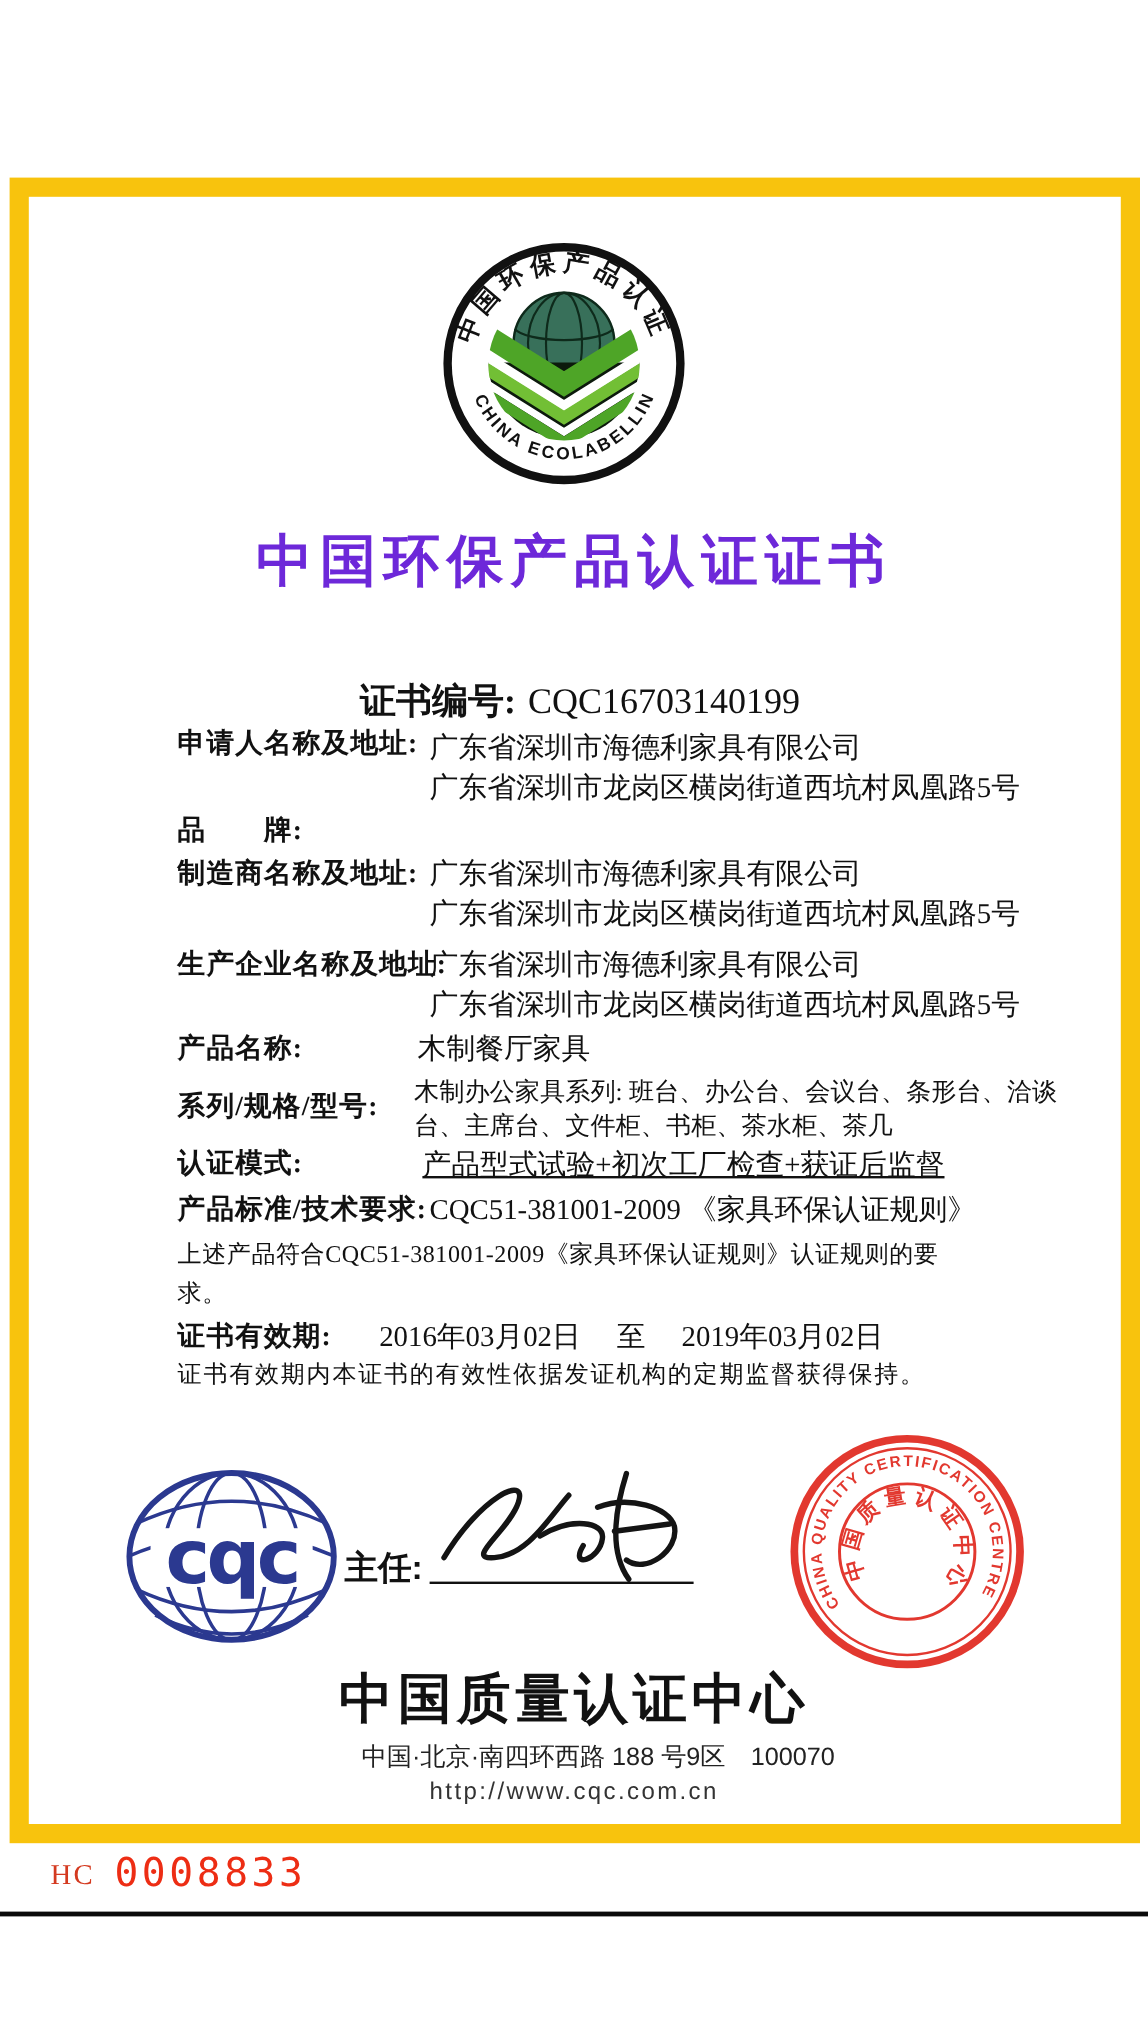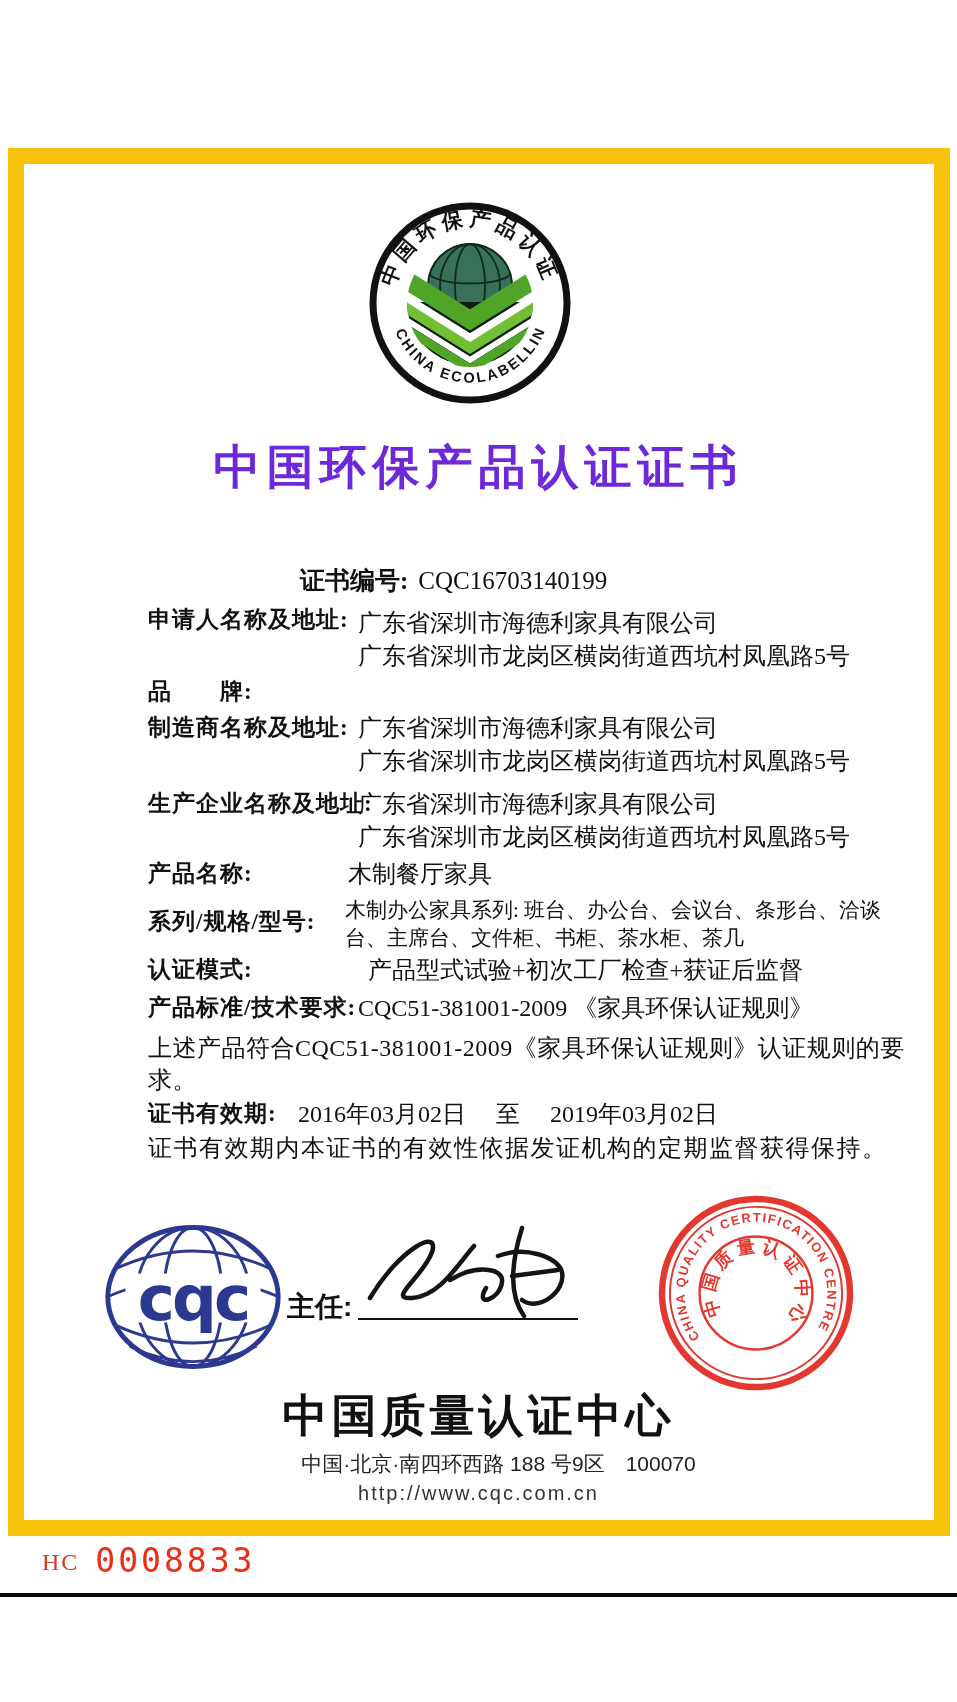--- a/index.html
+++ b/index.html
@@ -3,26 +3,26 @@
 <meta charset="utf-8">
 <style>
   html,body{margin:0;padding:0;background:#fff;}
   .page{position:relative;width:957px;height:1702px;background:#ffffff;overflow:hidden;
         font-family:"Liberation Serif","DejaVu Serif",serif;color:#111;}
   .frame{position:absolute;left:8px;top:148px;width:942px;height:1388px;
          border:16px solid #F8C30D;box-sizing:border-box;}
   .abs{position:absolute;}
   .title{left:0;right:0;top:436px;text-align:center;font-size:47px;font-weight:700;
          letter-spacing:6px;font-family:"Liberation Sans","DejaVu Sans",sans-serif;color:#6d28d9;}
-  .certno{left:300px;top:564px;font-size:25px;font-weight:700;}
+  .certno{left:300px;top:564px;font-size:30px;font-weight:700;}
   .certno .num{font-weight:400;font-family:"Liberation Serif",serif;padding-left:10px;}
   .flabel{left:148px;font-size:23px;font-weight:700;letter-spacing:1px;white-space:nowrap;}
   .fvalue{left:358px;font-size:24px;white-space:nowrap;}
   .fvalue.small{font-size:21px;}
-  .para{left:148px;font-size:24px;letter-spacing:.5px;white-space:nowrap;}
+  .para{left:148px;font-size:20px;letter-spacing:.5px;white-space:nowrap;}
   .sig-label{left:287px;top:1288px;font-size:28px;font-weight:700;
              font-family:"Liberation Sans",sans-serif;}
   .sig-line{left:358px;top:1318px;width:220px;height:2px;background:#111;}
   .org{left:0;right:0;top:1386px;text-align:center;font-size:45px;font-weight:700;
        letter-spacing:4px;font-family:"Liberation Sans","DejaVu Sans",sans-serif;}
   .addr{left:0;right:0;top:1450px;text-align:center;font-size:21px;
         font-family:"Liberation Sans",sans-serif;color:#222;padding-left:40px;}
   .url{left:0;right:0;top:1482px;text-align:center;font-size:20px;letter-spacing:2px;
        font-family:"Liberation Sans",sans-serif;color:#333;}
   .serial{left:42px;top:1541px;color:#E8301C;white-space:nowrap;}
@@ -94,30 +94,30 @@
   <div class="abs fvalue" style="top:821px;">广东省深圳市龙岗区横岗街道西坑村凤凰路5号</div>
 
   <div class="abs flabel" style="top:858px;">产品名称:</div>
   <div class="abs fvalue" style="top:858px;left:348px;">木制餐厅家具</div>
 
   <div class="abs flabel" style="top:906px;">系列/规格/型号:</div>
   <div class="abs fvalue small" style="top:896px;left:345px;">木制办公家具系列: 班台、办公台、会议台、条形台、洽谈</div>
   <div class="abs fvalue small" style="top:924px;left:345px;">台、主席台、文件柜、书柜、茶水柜、茶几</div>
 
   <div class="abs flabel" style="top:954px;">认证模式:</div>
-  <div class="abs fvalue" style="top:954px;left:368px;">产品型式试验+初次工厂检查+获证后监督</div>
+  <div class="abs fvalue" style="top:954px;left:352px;text-decoration:underline;">产品型式试验+初次工厂检查+获证后监督</div>
 
   <div class="abs flabel" style="top:992px;">产品标准/技术要求:</div>
   <div class="abs fvalue" style="top:992px;">CQC51-381001-2009 《家具环保认证规则》</div>
 
   <div class="abs para" style="top:1032px;">上述产品符合CQC51-381001-2009《家具环保认证规则》认证规则的要</div>
   <div class="abs para" style="top:1064px;">求。</div>
 
   <div class="abs flabel" style="top:1098px;">证书有效期:</div>
-  <div class="abs fvalue" style="top:1098px;left:298px;text-align:center;">2016年03月02日　 至 　2019年03月02日</div>
+  <div class="abs fvalue" style="top:1098px;left:316px;text-align:center;">2016年03月02日　 至 　2019年03月02日</div>
 
   <div class="abs para" style="top:1132px;letter-spacing:1.5px;">证书有效期内本证书的有效性依据发证机构的定期监督获得保持。</div>
 
   <svg class="abs" style="left:100px;top:1222px;" width="186" height="150" viewBox="0 0 190 152">
     <ellipse cx="95" cy="76" rx="87" ry="71" fill="#ffffff" stroke="#2B3990" stroke-width="5"></ellipse>
     <g fill="none" stroke="#2B3990" stroke-width="3">
       <ellipse cx="95" cy="76" rx="30" ry="71"></ellipse>
       <ellipse cx="95" cy="76" rx="58" ry="71"></ellipse>
       <path d="M 14 48 Q 95 10 176 48"></path>
       <path d="M 7 76 Q 95 38 183 76"></path>

